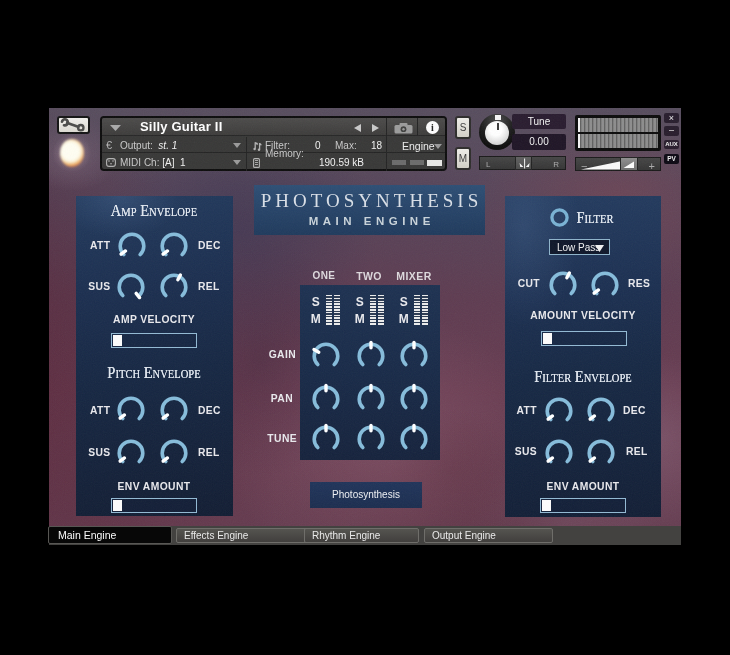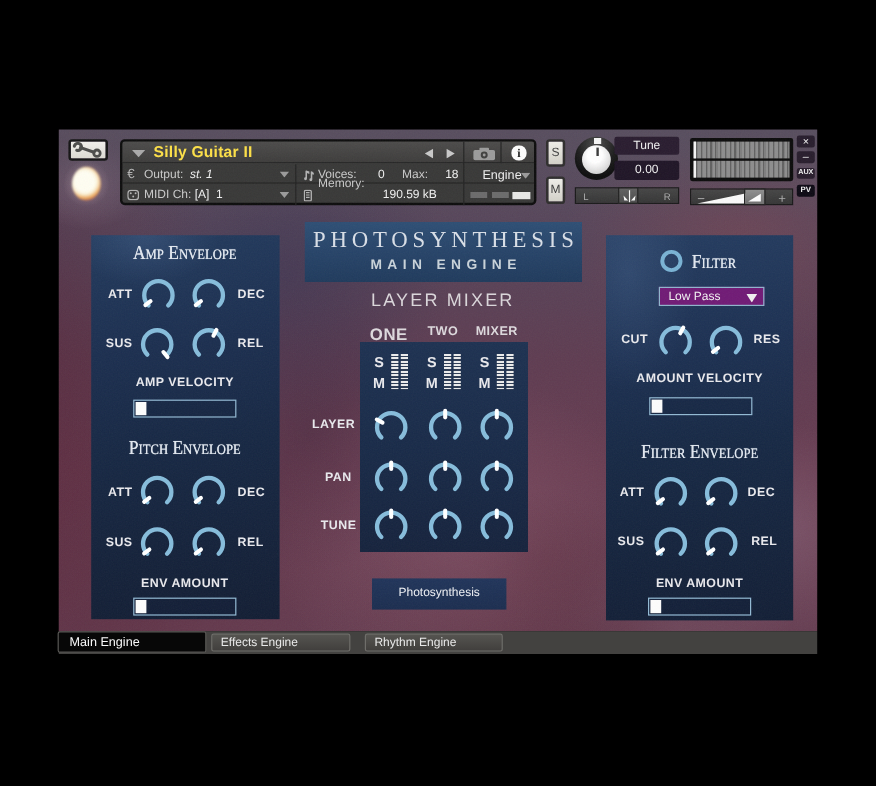--- a/index.html
+++ b/index.html
@@ -27,21 +27,21 @@
 
 #wrench{position:absolute;left:57px;top:116px;width:33px;height:18px;background:linear-gradient(180deg,#f2f0ec,#dcdad2);border:2px solid #141414;border-radius:3px}
 
 #hdr{position:absolute;left:100px;top:116px;width:347px;height:55px;background:#383837;border:2px solid #0c0c0c;border-radius:4px;color:#c9c9c9;font-size:10px}
 .hrow{position:absolute;left:0;width:343px}
 #hr1{top:0;height:18px;background:linear-gradient(180deg,#4c4b4a,#3d3c3b);border-bottom:1px solid #262626;border-radius:2px 2px 0 0}
 #hr2{top:19px;height:16px;border-bottom:1px solid #232323}
 .vline{position:absolute;top:0;width:1px;background:#232323}
 .htxt{position:absolute;white-space:nowrap}
 .hval{color:#f1f1f1}
-#title{left:26px;top:1px;font-size:13px;font-weight:bold;color:#fde047;letter-spacing:.2px}
+#title{left:38px;top:1px;font-size:13px;font-weight:bold;color:#ffffff;letter-spacing:.2px}
 
 .smbtn{position:absolute;width:16px;height:23px;background:linear-gradient(180deg,#efeee9,#d3d1c8);border:2px solid #2e2d2c;border-radius:3px;color:#3c3c3c;font-size:10px;text-align:center;line-height:19px}
 
 #tknob{position:absolute;left:479px;top:114px;width:36px;height:36px;border-radius:50%;background:radial-gradient(circle at 50% 18%,#424242 0 10%,#1c1c1c 48%,#0d0d0d 78%)}
 #tmark{position:absolute;left:494.5px;top:114.5px;width:6px;height:5px;background:#f5f5f5}
 #tinner{position:absolute;left:485px;top:121px;width:24px;height:24px;border-radius:50%;background:radial-gradient(circle at 45% 35%,#ffffff 30%,#e3e3e3 60%,#b9b9b9)}
 #ttick{position:absolute;left:496.5px;top:123px;width:2px;height:7px;background:#3a3a3a}
 .pbox{position:absolute;left:512px;width:54px;background:#291c2f;border-radius:2px;color:#f2f2f2;font-size:10px;text-align:center}
 
 .slid{position:absolute;height:14px;background:linear-gradient(180deg,#454545,#353535);border:1px solid #191919;color:#ababab;font-size:8px}
@@ -129,21 +129,21 @@
   <svg style="position:absolute;left:131px;top:42px" width="8" height="5">
         <path d="M0 0 h8 l-4 5 z" fill="#9a9a9a"></path>
       </svg>
   <svg style="position:absolute;left:151px;top:23px" width="9" height="10" viewBox="0 0 9 10">
         <path d="M2.2 1.2 v6.6 M6.6 2 v6.6" stroke="#b3b3b3" stroke-width="1.3" fill="none"></path>
         <path d="M2.2 1 l2.6 .9 v2 l-2.6 -.9 z" fill="#b3b3b3"></path>
         <circle cx="1.6" cy="8" r="1.2" fill="#b3b3b3"></circle>
         <circle cx="6" cy="8.8" r="1.2" fill="#b3b3b3"></circle>
         <path d="M6.6 1.8 l2 1.4 -.4 1.6 -1.6 -1.1 z" fill="#b3b3b3"></path>
       </svg>
-  <div class="htxt" style="left:163px;top:22px">Voices:</div>
+  <div class="htxt" style="left:163px;top:22px">Filter:</div>
   <div class="htxt hval" style="left:213px;top:22px">0</div>
   <div class="htxt" style="left:233px;top:22px">Max:</div>
   <div class="htxt hval" style="left:269px;top:22px">18</div>
   <svg style="position:absolute;left:151px;top:40px" width="7" height="10" viewBox="0 0 7 10">
         <rect x="0.6" y="0.6" width="5.8" height="8.8" rx="1" fill="none" stroke="#b3b3b3" stroke-width="1.1"></rect>
         <path d="M2 2.5 h3 M2 4.5 h3 M2 6.5 h3" stroke="#b3b3b3" stroke-width="0.9"></path>
       </svg>
   <div class="htxt" style="left:163px;top:30px">Memory:</div>
   <div class="htxt hval" style="left:217px;top:39px">190.59 kB</div>
   <div class="htxt" style="left:300px;top:22px;font-size:10.5px;color:#ededed">Engine</div>
@@ -196,22 +196,21 @@
 <div class="rbtn" style="top:126px;height:10px;font-size:9px;line-height:8px">–</div>
 <div class="rbtn" style="top:140px;height:9px;font-size:6px;line-height:9px;font-weight:bold">AUX</div>
 <div class="rbtn" style="top:154px;height:10px;font-size:6.5px;line-height:10px;font-weight:bold;background:#0c0913">PV</div>
 
 <div class="panel" id="lpanel"></div>
 <div class="panel" id="rpanel"></div>
 <div id="tbox">
   <div style="position:absolute;left:0;top:5px;width:231px;text-align:center;font-family:'Liberation Serif',serif;font-size:19px;letter-spacing:4px;color:#d9dfe7;text-indent:4px">PHOTOSYNTHESIS</div>
   <div style="position:absolute;left:0;top:29.5px;width:231px;text-align:center;font-size:11.5px;font-weight:bold;letter-spacing:4.5px;color:#c9d3da;text-indent:4.5px">MAIN ENGINE</div>
 </div>
-<div class="lbl clbl" style="left:369px;top:241.5px;font-size:15px;font-weight:normal;letter-spacing:1.8px;color:#dbd7db">LAYER MIXER</div>
-<div class="lbl clbl" style="left:324px;top:270px;font-size:14px;color:#ddd9dd">ONE</div>
+<div class="lbl clbl" style="left:324px;top:270px;font-size:10px;color:#ddd9dd">ONE</div>
 <div class="lbl clbl" style="left:369px;top:270px;font-size:10.5px;color:#ddd9dd">TWO</div>
 <div class="lbl clbl" style="left:414px;top:270px;font-size:10.5px;color:#ddd9dd">MIXER</div>
 <div id="mixer"></div>
 <div id="pbutton">Photosynthesis</div>
 
 
 <div class="sctitle" style="left:154px;top:201px">Amp Envelope</div>
 <div class="lbl rlbl" style="left:110.5px;top:240px">ATT</div>
 <div class="lbl" style="left:198px;top:240px">DEC</div>
 <div class="lbl rlbl" style="left:110.5px;top:281px">SUS</div>
@@ -228,21 +227,21 @@
 <div class="lbl clbl" style="left:154px;top:481px">ENV AMOUNT</div>
 <div class="vslider" style="left:111px;top:498px">
       <div class="vfill"></div>
     </div>
 
 
 <svg class="kn" style="left:549px;top:207px;width:21px;height:21px" viewBox="0 0 21 21">
       <circle cx="10.5" cy="10.5" r="7.6" fill="none" stroke="#79b2d4" stroke-width="3.3"></circle>
     </svg>
 <div class="sctitle" style="left:595px;top:208px">Filter</div>
-<div style="position:absolute;left:549px;top:239px;width:88px;height:16px;border:1px solid #8fb5cc;background:#701a75;color:#f2f2f2;font-size:10px;line-height:15px;padding-left:7px">Low Pass
+<div style="position:absolute;left:549px;top:239px;width:61px;height:16px;border:1px solid #8fb5cc;background:#0f172a;color:#f2f2f2;font-size:10px;line-height:15px;padding-left:7px">Low Pass
   <svg style="position:absolute;right:5px;top:4.5px" width="9" height="7">
         <path d="M0 0 h9 l-4.5 7 z" fill="#f0f0f0"></path>
       </svg>
 </div>
 <div class="lbl rlbl" style="left:540px;top:278px">CUT</div>
 <div class="lbl" style="left:628px;top:278px">RES</div>
 <div class="lbl clbl" style="left:583px;top:310px">AMOUNT VELOCITY</div>
 <div class="vslider" style="left:541px;top:331px">
       <div class="vfill"></div>
     </div>
@@ -259,35 +258,36 @@
 
 <div class="lbl clbl" style="left:316px;top:295px;font-size:12px">S</div>
 <div class="lbl clbl" style="left:316px;top:312px;font-size:12px">M</div>
 <div class="lbl clbl" style="left:360px;top:295px;font-size:12px">S</div>
 <div class="lbl clbl" style="left:360px;top:312px;font-size:12px">M</div>
 <div class="lbl clbl" style="left:404px;top:295px;font-size:12px">S</div>
 <div class="lbl clbl" style="left:404px;top:312px;font-size:12px">M</div>
 <div class="vmeter" style="left:325.7px"></div><div class="vmeter" style="left:333.8px"></div>
 <div class="vmeter" style="left:369.7px"></div><div class="vmeter" style="left:377.8px"></div>
 <div class="vmeter" style="left:413.7px"></div><div class="vmeter" style="left:421.8px"></div>
-<div class="lbl rlbl" style="left:296px;top:349px">LAYER</div>
+<div class="lbl rlbl" style="left:296px;top:349px">GAIN</div>
 <div class="lbl rlbl" style="left:293px;top:393px">PAN</div>
 <div class="lbl rlbl" style="left:297px;top:433px">TUNE</div>
 
 <svg width="632" height="418" style="position:absolute;left:49px;top:108px;opacity:.055;pointer-events:none">
       <filter id="gn">
         <feTurbulence type="fractalNoise" baseFrequency="0.9" numOctaves="2" stitchTiles="stitch"></feTurbulence>
       </filter>
       <rect width="632" height="418" filter="url(#gn)"></rect>
     </svg>
 
 <div id="strip">
   <div id="tabmain">Main Engine</div>
-  <div class="tab" style="left:127px;width:116px">Effects Engine</div>
+  <div class="tab" style="left:127px;width:138px">Effects Engine</div>
   <div class="tab" style="left:255px;width:115px">Rhythm Engine</div>
+  <div class="tab" style="left:375px;width:129px">Output Engine</div>
 </div>
 
 
 <svg width="0" height="0">
       <defs>
 <path id="arc" d="M 7.8 24.5 A 11.8 11.8 0 1 1 24.2 24.5" fill="none" stroke="#87bcda" stroke-width="3.6" stroke-linecap="round"></path>
 </defs>
     </svg>
 <div id="knobs">
       <svg class="kn" style="left:115.5px;top:230px" viewBox="0 0 32 32">

